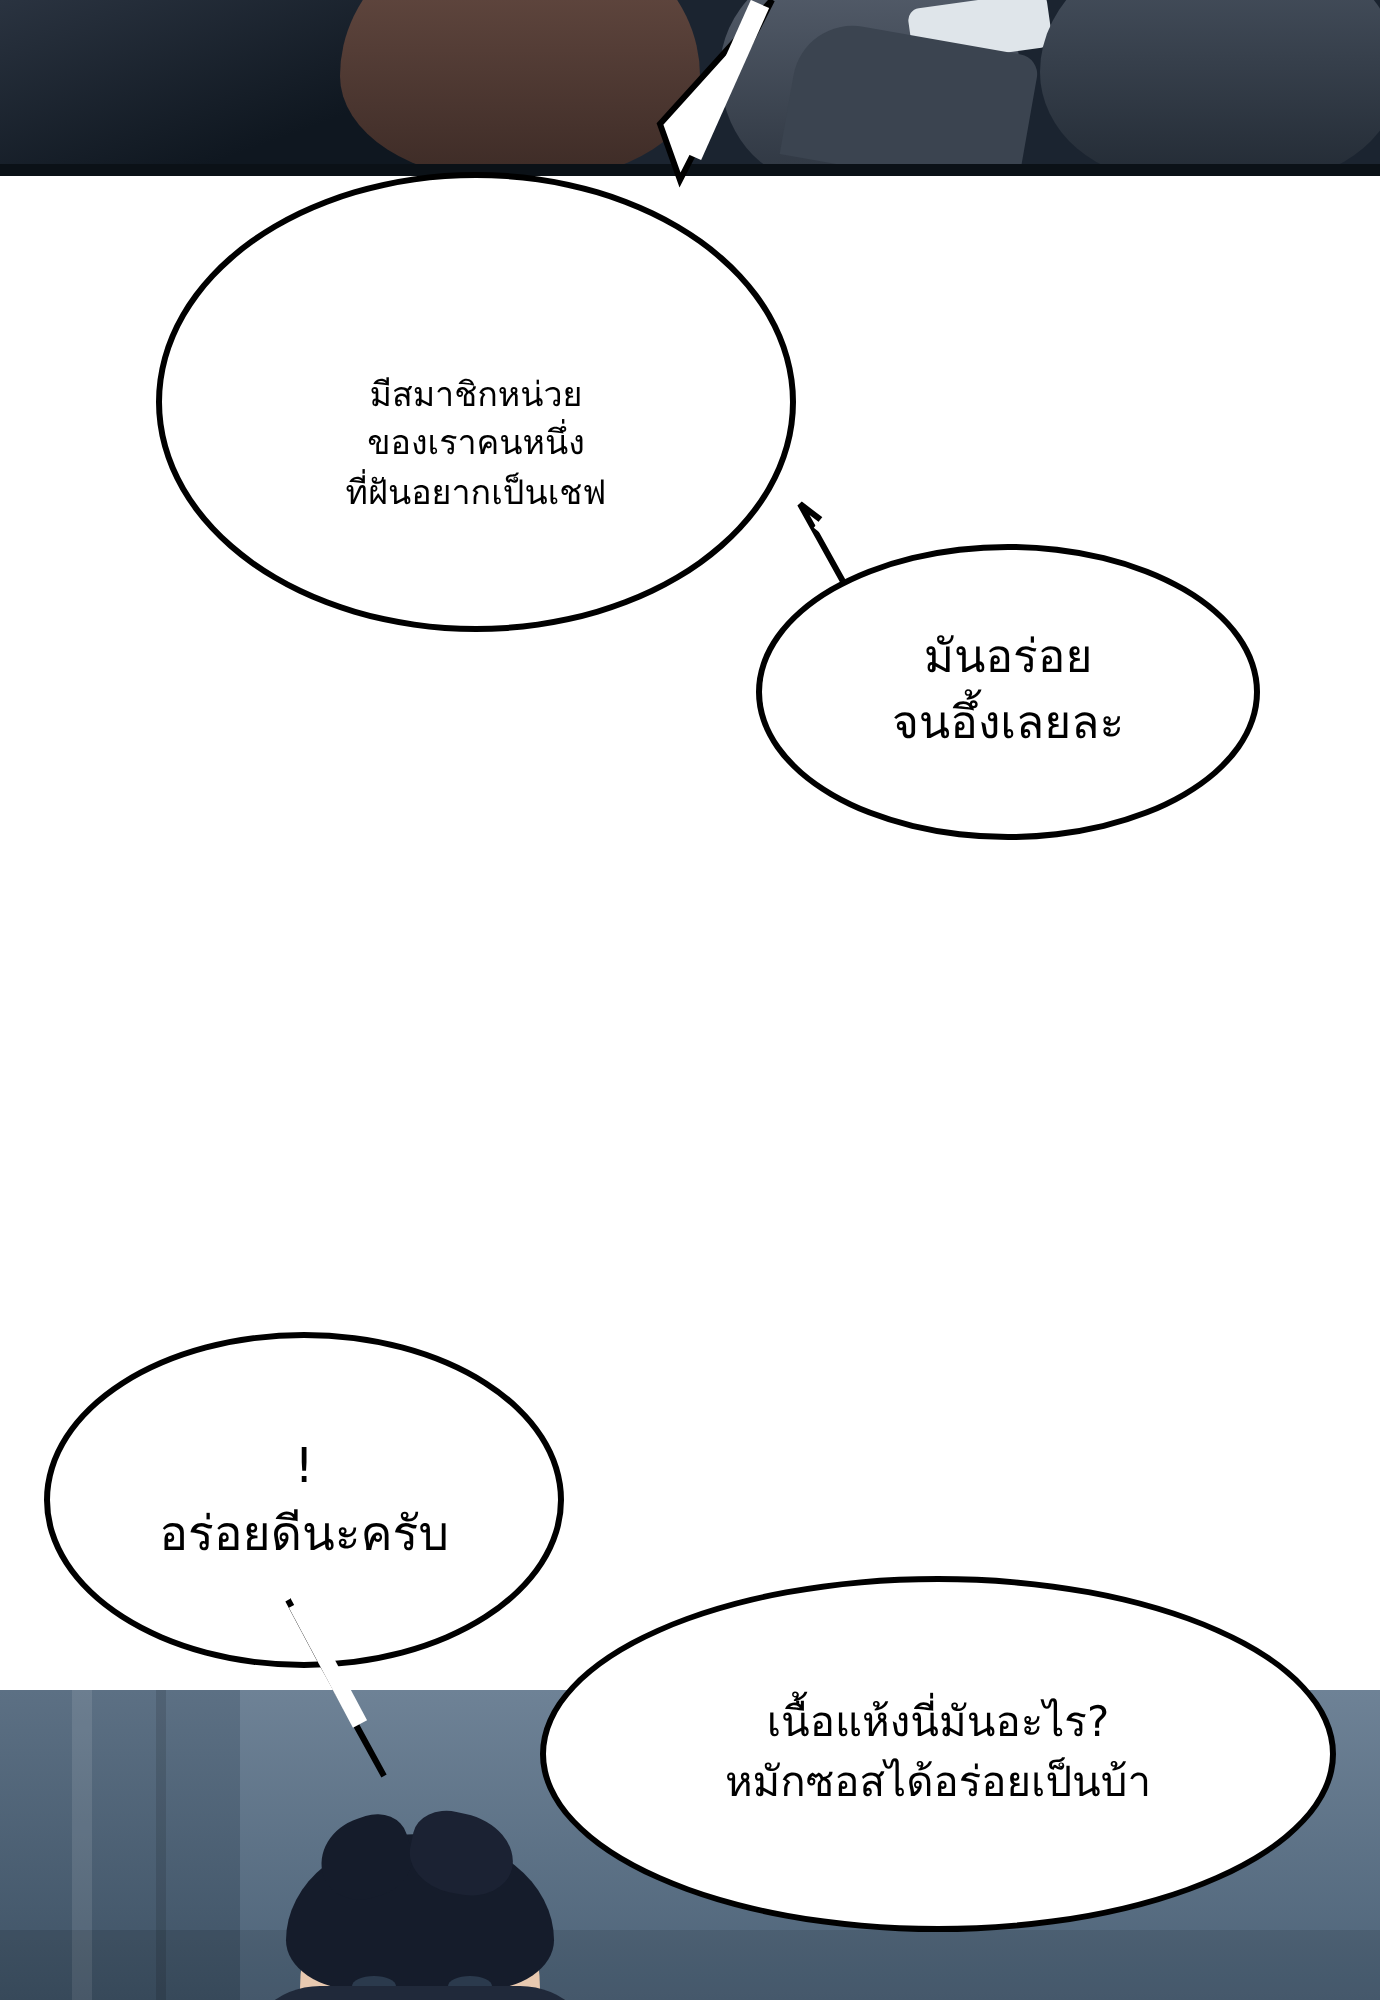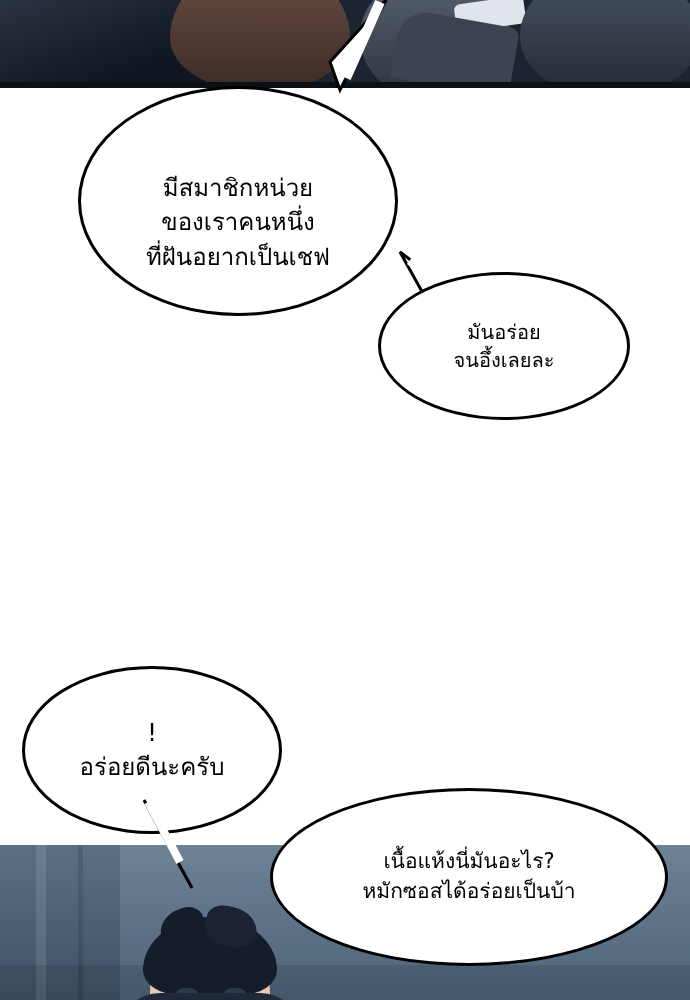--- a/index.html
+++ b/index.html
@@ -183,38 +183,38 @@
     white-space: pre-line;
   }
 
   #bubble-1 {
     left: 78px;
     top: 86px;
     width: 320px;
     height: 230px;
     font-size: 25px;
   }
-  #bubble-1 .lines { font-size: 24px; margin-top: 43px; }
+  #bubble-1 .lines { font-size: 17px; margin-top: 43px; }
 
   #bubble-1-tail {
     position: absolute;
     left: 330px;
     top: 0px;
     width: 60px;
     height: 95px;
   }
 
   #bubble-2 {
     left: 378px;
     top: 272px;
     width: 252px;
     height: 148px;
     font-size: 24px;
   }
-  #bubble-2 .lines { font-size: 20px; }
+  #bubble-2 .lines { font-size: 23px; }
   #bubble-2-tail {
     position: absolute;
     left: 400px;
     top: 250px;
     width: 70px;
     height: 60px;
   }
 
   #bubble-3 {
     left: 22px;

